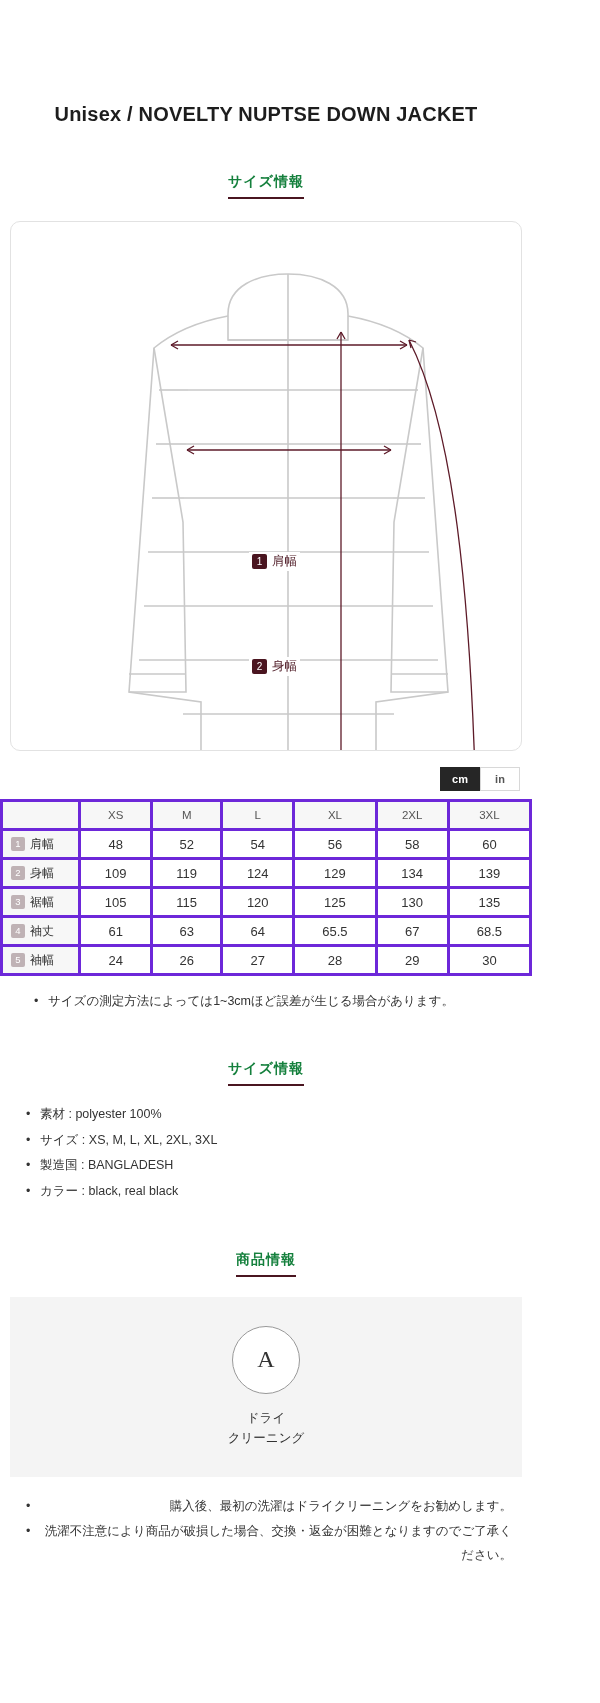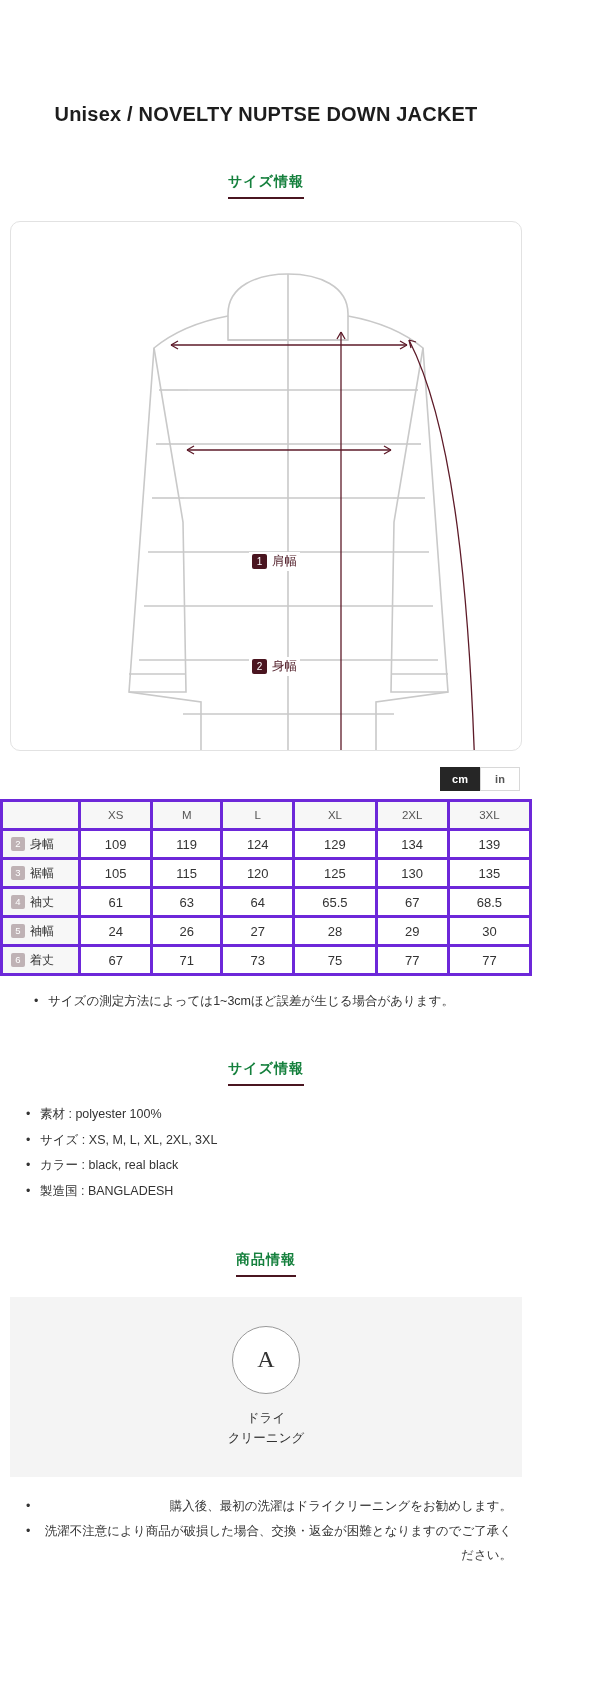--- a/index.html
+++ b/index.html
@@ -328,20 +328,29 @@
         <th>XS</th>
         <th>M</th>
         <th>L</th>
         <th>XL</th>
         <th>2XL</th>
         <th>3XL</th>
       </tr>
     </thead>
     <tbody>
       <tr>
+        <th class="row-head"><span class="num">1</span><span>肩幅</span></th>
+        <td>48</td>
+        <td>52</td>
+        <td>54</td>
+        <td>56</td>
+        <td>58</td>
+        <td>60</td>
+      </tr>
+      <tr>
         <th class="row-head"><span class="num">2</span><span>身幅</span></th>
         <td>109</td>
         <td>119</td>
         <td>124</td>
         <td>129</td>
         <td>134</td>
         <td>139</td>
       </tr>
       <tr>
         <th class="row-head"><span class="num">3</span><span>裾幅</span></th>
@@ -363,45 +372,36 @@
       </tr>
       <tr>
         <th class="row-head"><span class="num">5</span><span>袖幅</span></th>
         <td>24</td>
         <td>26</td>
         <td>27</td>
         <td>28</td>
         <td>29</td>
         <td>30</td>
       </tr>
-      <tr>
-        <th class="row-head"><span class="num">6</span><span>着丈</span></th>
-        <td>67</td>
-        <td>71</td>
-        <td>73</td>
-        <td>75</td>
-        <td>77</td>
-        <td>77</td>
-      </tr>
     </tbody>
   </table>
 
   <ul class="note-list">
     <li>サイズの測定方法によっては1~3cmほど誤差が生じる場合があります。</li>
   </ul>
 
   <div class="section-heading">
     <span class="underline">サイズ情報</span>
   </div>
 
   <ul class="info-list">
     <li>素材 : polyester 100%</li>
     <li>サイズ : XS, M, L, XL, 2XL, 3XL</li>
+    <li>製造国 : BANGLADESH</li>
     <li>カラー : black,  real black</li>
-    <li>製造国 : BANGLADESH</li>
   </ul>
 
   <div class="section-heading">
     <span class="underline">商品情報</span>
   </div>
 
   <div class="care-box">
     <div class="care-circle">A</div>
     <div class="care-caption">
       <div>ドライ</div>

